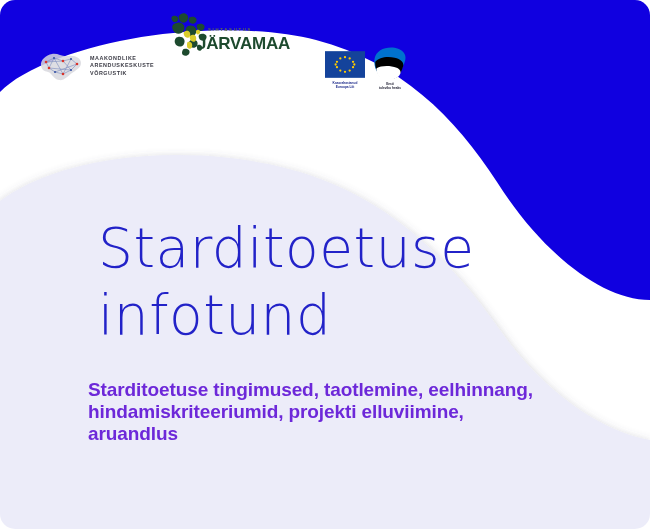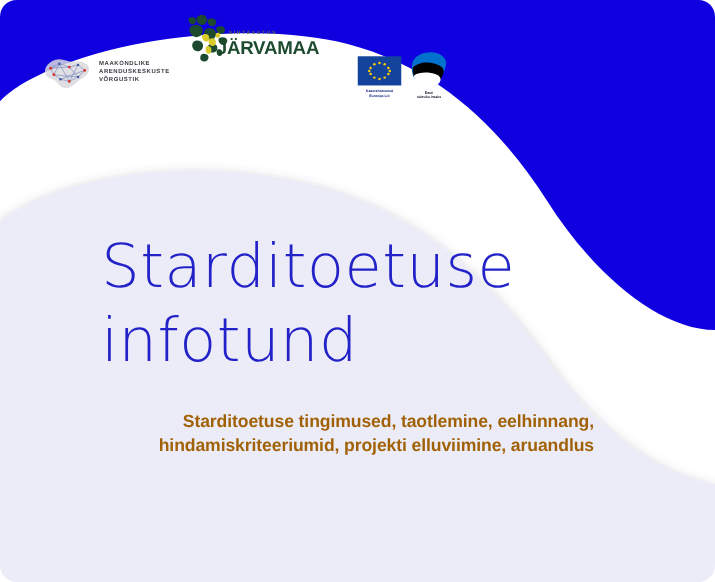--- a/index.html
+++ b/index.html
@@ -152,35 +152,34 @@
     z-index: 6;
   }
 
   .title {
     font-family: "DejaVu Sans", sans-serif;
     font-weight: 300;
     font-size: 55px;
     line-height: 67px;
     color: #2222c8;
     letter-spacing: 0.5px;
-    margin: 4px;
+    margin: 10px;
     white-space: pre-line;
   }
 
   .subtitle {
     margin: 0;
     margin-top: 30px;
     font-family: "Liberation Sans", sans-serif;
     font-weight: bold;
-    font-size: 16px;
+    font-size: 19px;
     line-height: 22px;
-    color: #a16207;
+    color: #6d28d9;
     letter-spacing: -0.1px;
     max-width: 452px;
-    text-align: right;
   }
 </style>
 </head>
 <body>
 
 <div id="slide">
 
   <svg class="bg-svg" viewBox="0 0 650 529" preserveAspectRatio="none">
     <defs>
       <filter id="softshadow" x="-25%" y="-25%" width="150%" height="150%">

